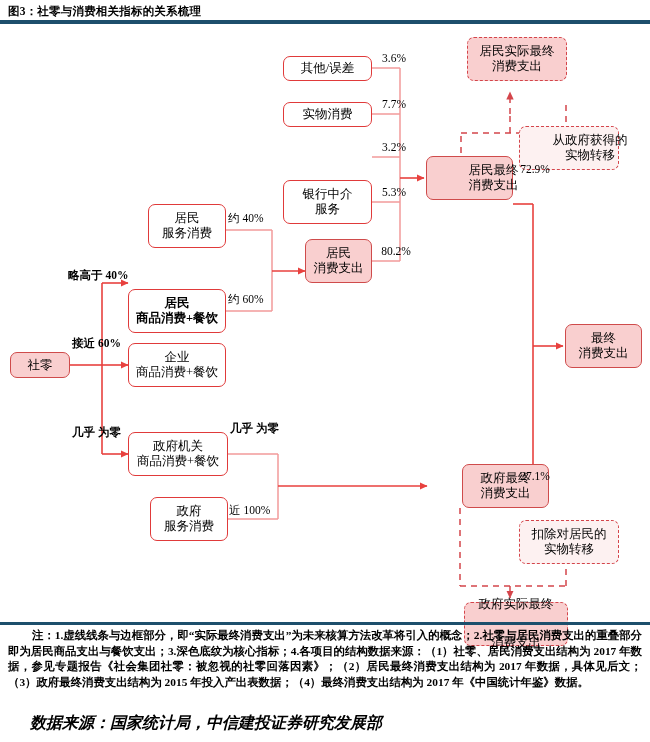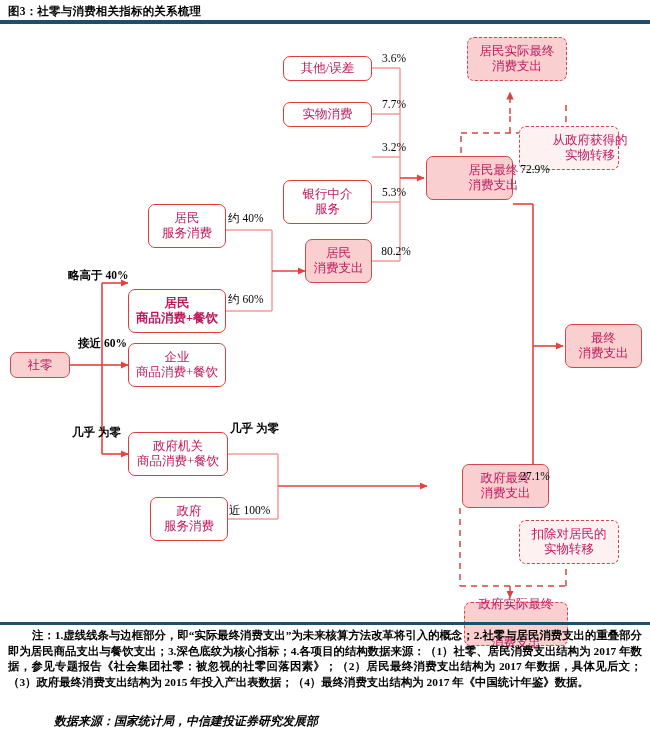--- a/index.html
+++ b/index.html
@@ -28,21 +28,21 @@
   svg.wires{position:absolute;left:0;top:0;width:650px;height:590px;}
   .box{
     position:absolute;box-sizing:border-box;
     border:1.2px solid #e03a3a;
     border-radius:7px;
     background:#ffffff;
     display:flex;flex-direction:column;
     align-items:center;justify-content:center;
     font-size:12.5px;line-height:15px;
     text-align:center;
-    color:#be185d;
+    color:#000000;
     white-space:nowrap;
   }
   .box.pink{background:#f9cfcf;border-color:#cf4b4b;}
   .box.bold{font-weight:bold;}
   .box.dashed{
     background:#f9cfcf;border:1.4px dashed #d4454b;
   }
   .box.dashed.plain{background:#fdf1f1;}
   .box .ln{display:block;}
   .pct{
@@ -58,23 +58,22 @@
   .note{
     position:absolute;left:8px;top:628px;width:634px;
     font-size:11.4px;line-height:15.6px;
     text-align:justify;
     font-family:"Liberation Serif","DejaVu Serif",serif;
     font-weight:bold;
   }
   .note .ind{text-indent:24px;display:block;}
   .source{
     position:absolute;left:30px;top:713px;
-    font-size:12px;font-weight:bold;font-style:italic;
-    font-family:"Liberation Serif","DejaVu Serif",serif;
-    margin-left:24px;
+    font-size:16px;font-weight:bold;font-style:italic;
+    font-family:"Liberation Serif","DejaVu Serif",serif;
   }
 </style>
 </head>
 <body>
 
 <div class="title">图3：社零与消费相关指标的关系梳理</div>
 <div class="title-rule"></div>
 
 <div class="canvas">
 
@@ -233,21 +232,21 @@
   <div class="box dashed plain" style="left:519px;top:494px;width:100px;height:44px;">
     <span class="ln">扣除对居民的</span>
     <span class="ln">实物转移</span>
   </div>
 
   <div class="pct b" style="left:68px;top:243px;width:54px;">
     <span class="ln">略高于</span>
     <span class="ln">40%</span>
   </div>
 
-  <div class="pct b" style="left:72px;top:311px;width:46px;margin-left:6px;">
+  <div class="pct b" style="left:72px;top:311px;width:46px;">
     <span class="ln">接近</span>
     <span class="ln">60%</span>
   </div>
 
   <div class="pct b" style="left:72px;top:400px;width:46px;">
     <span class="ln">几乎</span>
     <span class="ln">为零</span>
   </div>
 
   <div class="pct" style="left:228px;top:186px;width:60px;text-align:left;">

